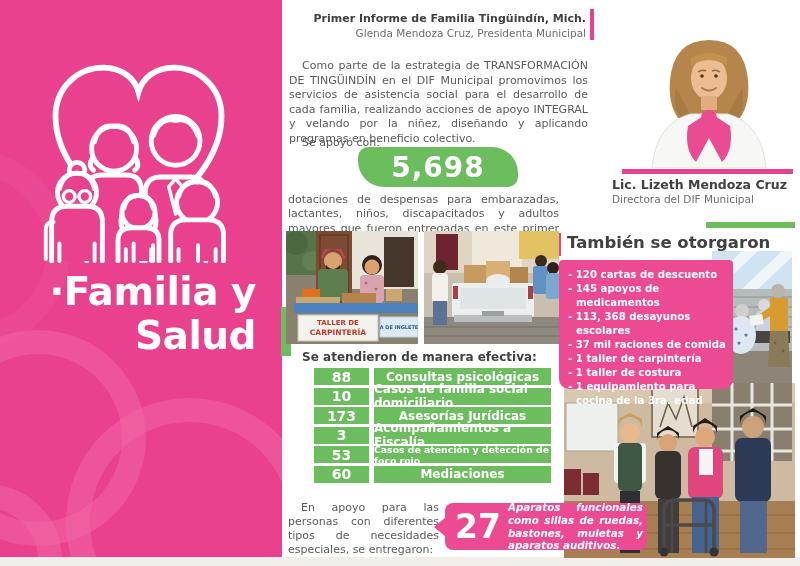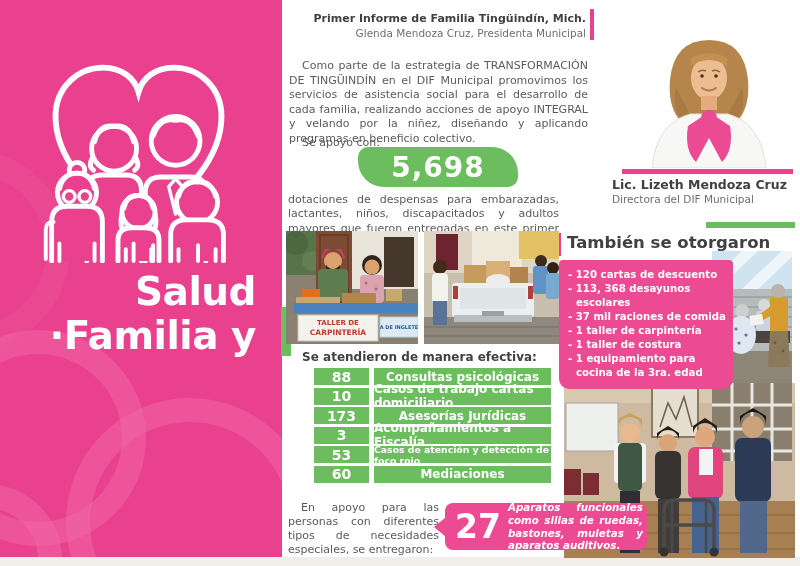--- a/index.html
+++ b/index.html
@@ -126,22 +126,22 @@
 
         <circle cx="165" cy="158" r="21"></circle>
         <path d="M146 152 Q151 135 165 137 Q179 135 184 152" fill="none"></path>
         <path d="M138 218 V191 Q138 176 154 176 H176 Q192 176 192 191 V218"></path>
 
         <path d="M60 200 V218 M100 200 V218 M120 202 V218 M166 202 V218 M24 200 V218 M60 200 V218 M92 206 V218 M118 206 V218 M146 206 V218 M184 206 V218" fill="none" stroke-width="4"></path>
       </g>
     </svg>
 
     <div class="sidebar-title">
+      <div>·Familia y</div>
       <div>Salud</div>
-      <div>·Familia y</div>
     </div>
   </div>
 
   <div class="abs header-text">
     <div class="header-line1">Primer Informe de Familia Tingüindín, Mich.</div>
     <div class="header-line2">Glenda Mendoza Cruz, Presidenta Municipal</div>
   </div>
   <div class="abs header-vline"></div>
 
   <div class="abs intro-p">Como parte de la estrategia de TRANSFORMACIÓN DE TINGÜINDÍN en el DIF Municipal promovimos los servicios de asistencia social para el desarrollo de cada familia, realizando acciones de apoyo INTEGRAL y velando por la niñez, diseñando y aplicando programas en beneficio colectivo.</div>
@@ -223,21 +223,21 @@
   </div>
 
   <div class="abs atendieron-title">Se atendieron de manera efectiva:</div>
   <div class="abs svc-table">
     <div class="svc-row">
       <div class="svc-num">88</div>
       <div class="svc-label">Consultas psicológicas</div>
     </div>
     <div class="svc-row">
       <div class="svc-num">10</div>
-      <div class="svc-label">Casos de trabajo cartas domiciliario</div>
+      <div class="svc-label">Casos de familia social domiciliario</div>
     </div>
     <div class="svc-row">
       <div class="svc-num">173</div>
       <div class="svc-label">Asesorías Jurídicas</div>
     </div>
     <div class="svc-row">
       <div class="svc-num">3</div>
       <div class="svc-label">Acompañamientos a Fiscalía</div>
     </div>
     <div class="svc-row">
@@ -279,20 +279,21 @@
   <div class="abs director-name">Lic. Lizeth Mendoza Cruz</div>
   <div class="abs director-title">Directora del DIF Municipal</div>
 
   <div class="abs green-bar"></div>
   <div class="abs otorg-vline"></div>
   <div class="abs otorg-title">También se otorgaron</div>
 
   <div class="abs pink-box">
     <ul>
       <li>120 cartas de descuento</li>
+      <li>145 apoyos de medicamentos</li>
       <li>113, 368 desayunos escolares</li>
       <li>37 mil raciones de comida</li>
       <li>1 taller de carpintería</li>
       <li>1 taller de costura</li>
       <li>1 equipamiento para cocina de la 3ra. edad</li>
     </ul>
   </div>
 
   <div class="abs photo photo-elderly">
     <svg width="80" height="136" viewBox="0 0 80 136">

